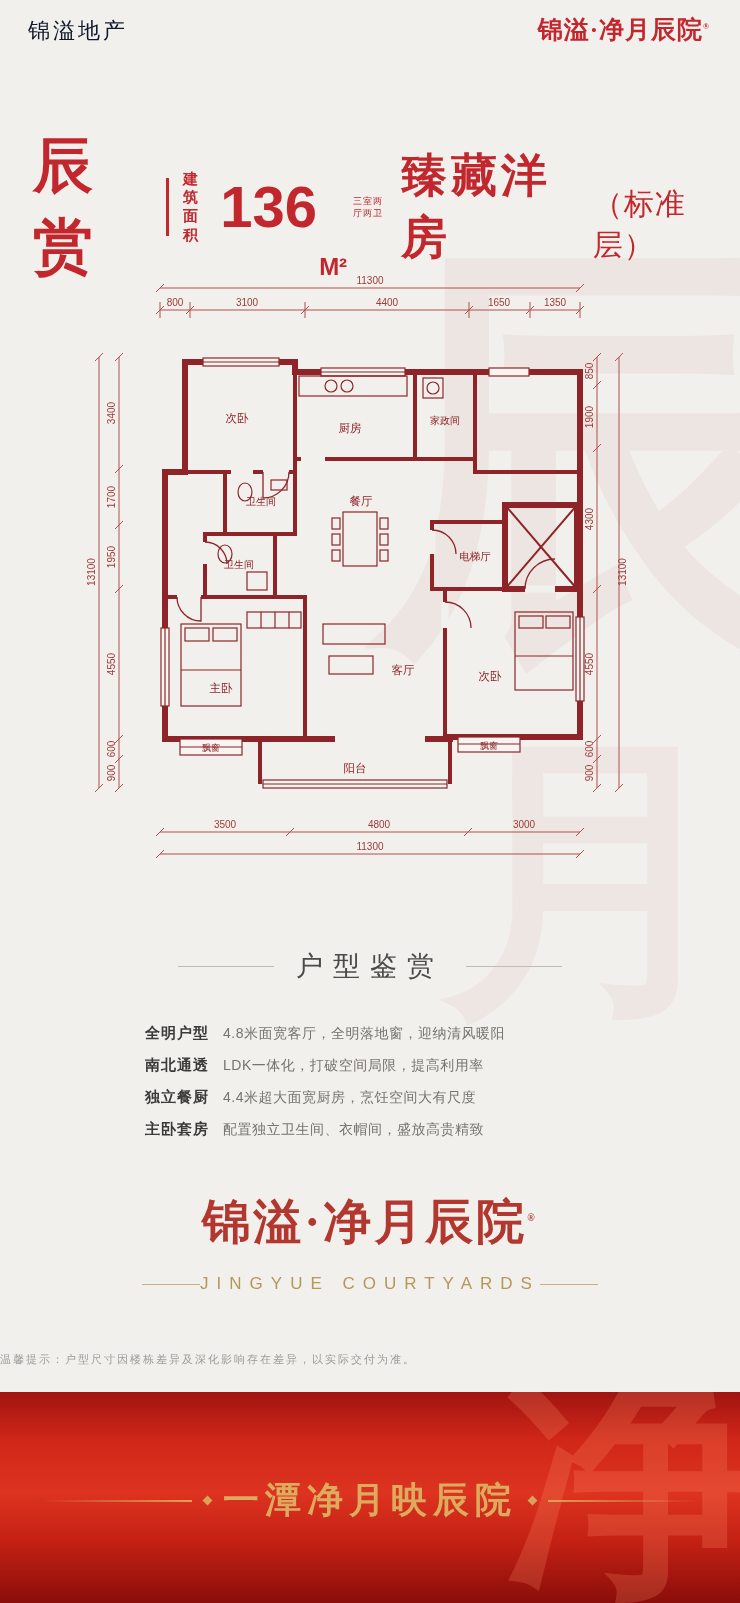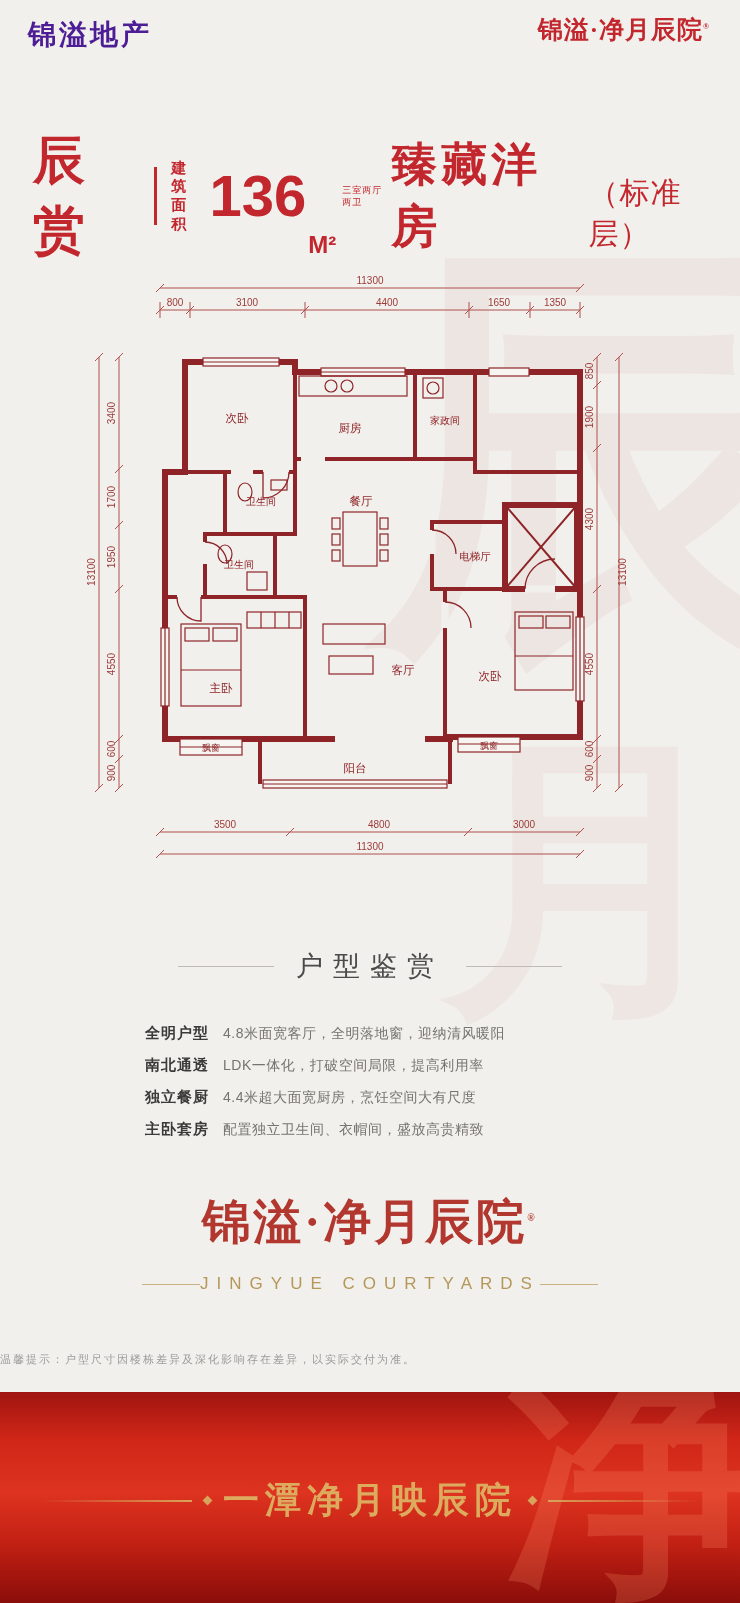--- a/index.html
+++ b/index.html
@@ -2,28 +2,28 @@
 <html><head>
 <meta charset="utf-8">
 <style>
   html,body{margin:0;padding:0;}
   .page{position:relative;width:740px;height:1603px;background:#f2f0ec;overflow:hidden;
         font-family:"Liberation Sans","DejaVu Sans",sans-serif;}
   .wm{position:absolute;font-family:"Liberation Serif",serif;font-weight:bold;color:#9c2a23;pointer-events:none;}
   .wm-1{top:240px;right:-70px;font-size:440px;opacity:.05;line-height:1;}
   .wm-2{top:730px;right:0px;font-size:300px;opacity:.045;line-height:1;}
 
-  .brand-left{position:absolute;top:16px;left:28px;font-size:28px;font-weight:bold;color:#4c1d95;letter-spacing:3px;}
+  .brand-left{position:absolute;top:16px;left:28px;font-size:22px;font-weight:normal;color:#0f172a;letter-spacing:3px;}
   .brand-right{position:absolute;top:13px;right:30px;font-size:25px;font-weight:bold;color:#c3272e;
                font-family:"Liberation Serif",serif;letter-spacing:1px;}
   .brand-right sup{font-size:8px;}
 
   .titlebar{position:absolute;top:126px;left:0;width:100%;display:flex;justify-content:center;
             align-items:center;color:#c3272e;}
-  .t-name{font-size:52px;font-weight:bold;letter-spacing:7px;margin-left:33px;}
+  .t-name{font-size:60px;font-weight:bold;letter-spacing:7px;margin-left:33px;}
   .t-div{width:3px;height:58px;background:#c3272e;margin:0 14px 0 6px;}
   .t-arealabel{display:flex;flex-direction:column;font-size:15px;font-weight:bold;line-height:1.25;
                letter-spacing:2px;margin-right:5px;}
   .t-areaval{font-size:58px;font-weight:bold;line-height:1;}
   .t-unit{font-size:24px;font-weight:bold;align-self:flex-end;margin:0 4px 7px 2px;}
   .t-note{width:42px;font-size:9px;line-height:1.35;letter-spacing:1px;margin:0 8px 0 2px;}
   .t-type{font-size:46px;font-weight:bold;letter-spacing:4px;}
   .t-suffix{font-size:30px;letter-spacing:1px;margin-left:2px;margin-top:36px;}
 
   .planwrap{position:absolute;top:272px;left:85px;width:570px;height:600px;}

